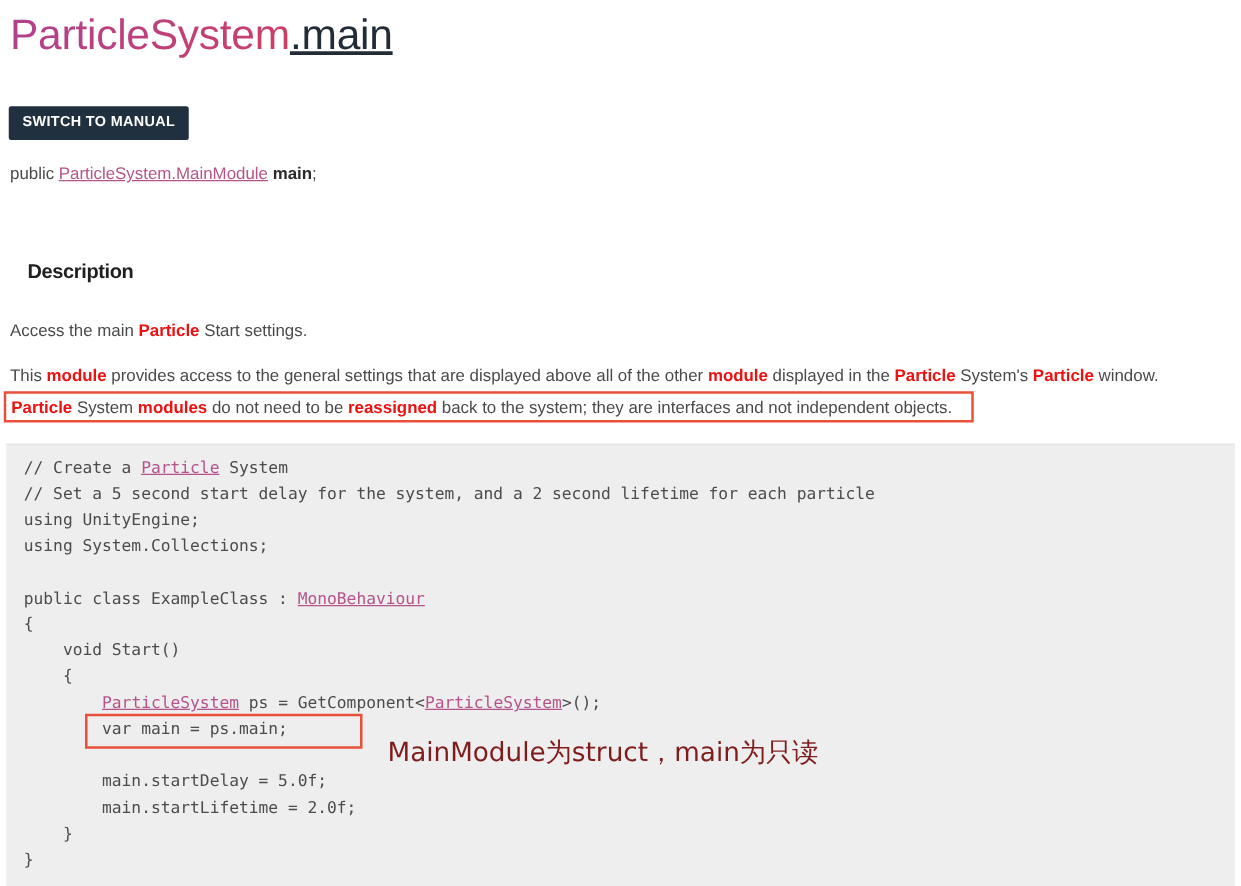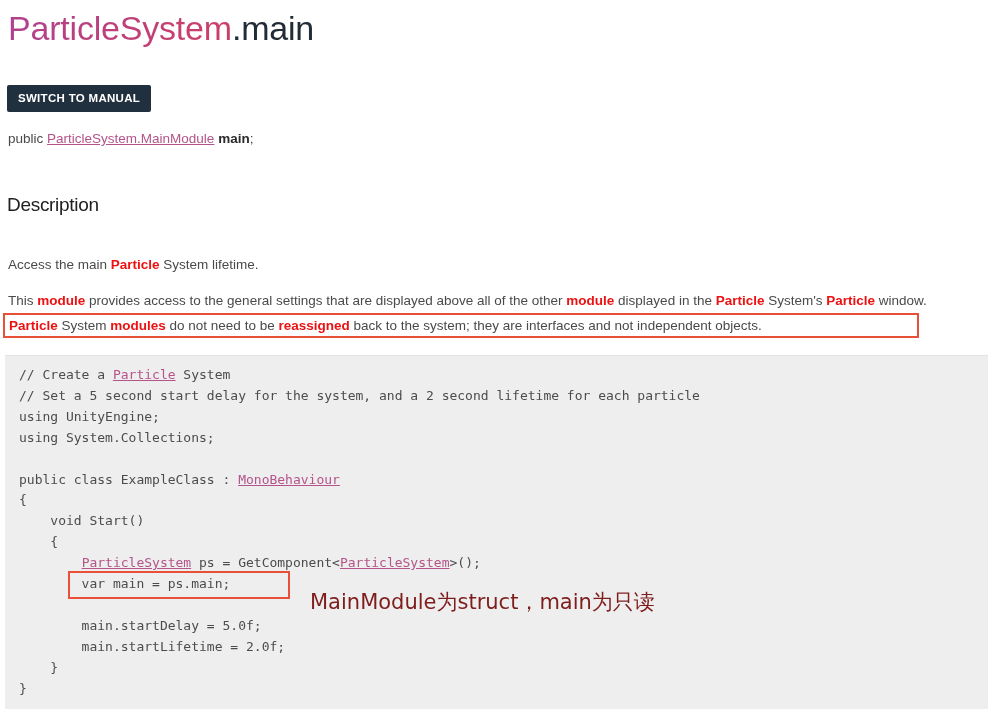--- a/index.html
+++ b/index.html
@@ -35,20 +35,21 @@
   }
   .title-class {
     color: #c9417a;
     background: linear-gradient(90deg, #b0418e 0%, #cc3f66 100%);
     -webkit-background-clip: text;
     background-clip: text;
     -webkit-text-fill-color: transparent;
   }
   .title-member {
     color: #222c37;
+    text-decoration: underline;
   }
 
   
   .switch-btn {
     position: absolute;
     left: 7px;
     top: 85px;
     background: #21303f;
     color: #ffffff;
     border: none;
@@ -80,23 +81,23 @@
   .signature .member {
     color: #2b2b2b;
     font-weight: bold;
   }
 
   
   .section-heading {
     position: absolute;
     left: 7px;
     top: 194px;
-    margin: 0;
-    font-size: 19px;
-    font-weight: normal;
+    margin: 15px;
+    font-size: 16px;
+    font-weight: bold;
     color: #202020;
     letter-spacing: -0.3px;
   }
 
   
   .desc-p {
     position: absolute;
     left: 8px;
     font-size: 13.5px;
     line-height: 19px;
@@ -108,21 +109,21 @@
   .kw {
     color: #ee1111;
     font-weight: bold;
   }
 
   
   .note-box {
     position: absolute;
     left: 3px;
     top: 313px;
-    width: 916px;
+    width: 776px;
     height: 25px;
     border: 2px solid #e8503a;
     box-sizing: border-box;
     display: flex;
     align-items: center;
   }
   .note-box .note-text {
     font-size: 13.5px;
     line-height: 19px;
     color: #4a4a4a;
@@ -191,21 +192,21 @@
   <button class="switch-btn">SWITCH TO MANUAL</button>
 
   <div class="signature">
     <span>public</span>
     <a href="#">ParticleSystem.MainModule</a>
     <span class="member">main</span><span>;</span>
   </div>
 
   <h2 class="section-heading">Description</h2>
 
-  <p class="desc-p" id="p1"><span>Access the main </span><span class="kw">Particle</span><span> System lifetime.</span></p>
+  <p class="desc-p" id="p1"><span>Access the main </span><span class="kw">Particle</span><span> Start settings.</span></p>
 
   <p class="desc-p" id="p2"><span>This </span><span class="kw">module</span><span> provides access to the general settings that are displayed above all of the other </span><span class="kw">module</span><span> displayed in the </span><span class="kw">Particle</span><span> System's </span><span class="kw">Particle</span><span> window.</span></p>
 
   <div class="note-box">
     <span class="note-text"><span class="kw">Particle</span><span> System </span><span class="kw">modules</span><span> do not need to be </span><span class="kw">reassigned</span><span> back to the system; they are interfaces and not independent objects.</span></span>
   </div>
 
   <div class="code-block">
 <pre><span>// Create a </span><span class="ref">Particle</span><span> System</span>
 <span>// Set a 5 second start delay for the system, and a 2 second lifetime for each particle</span>

